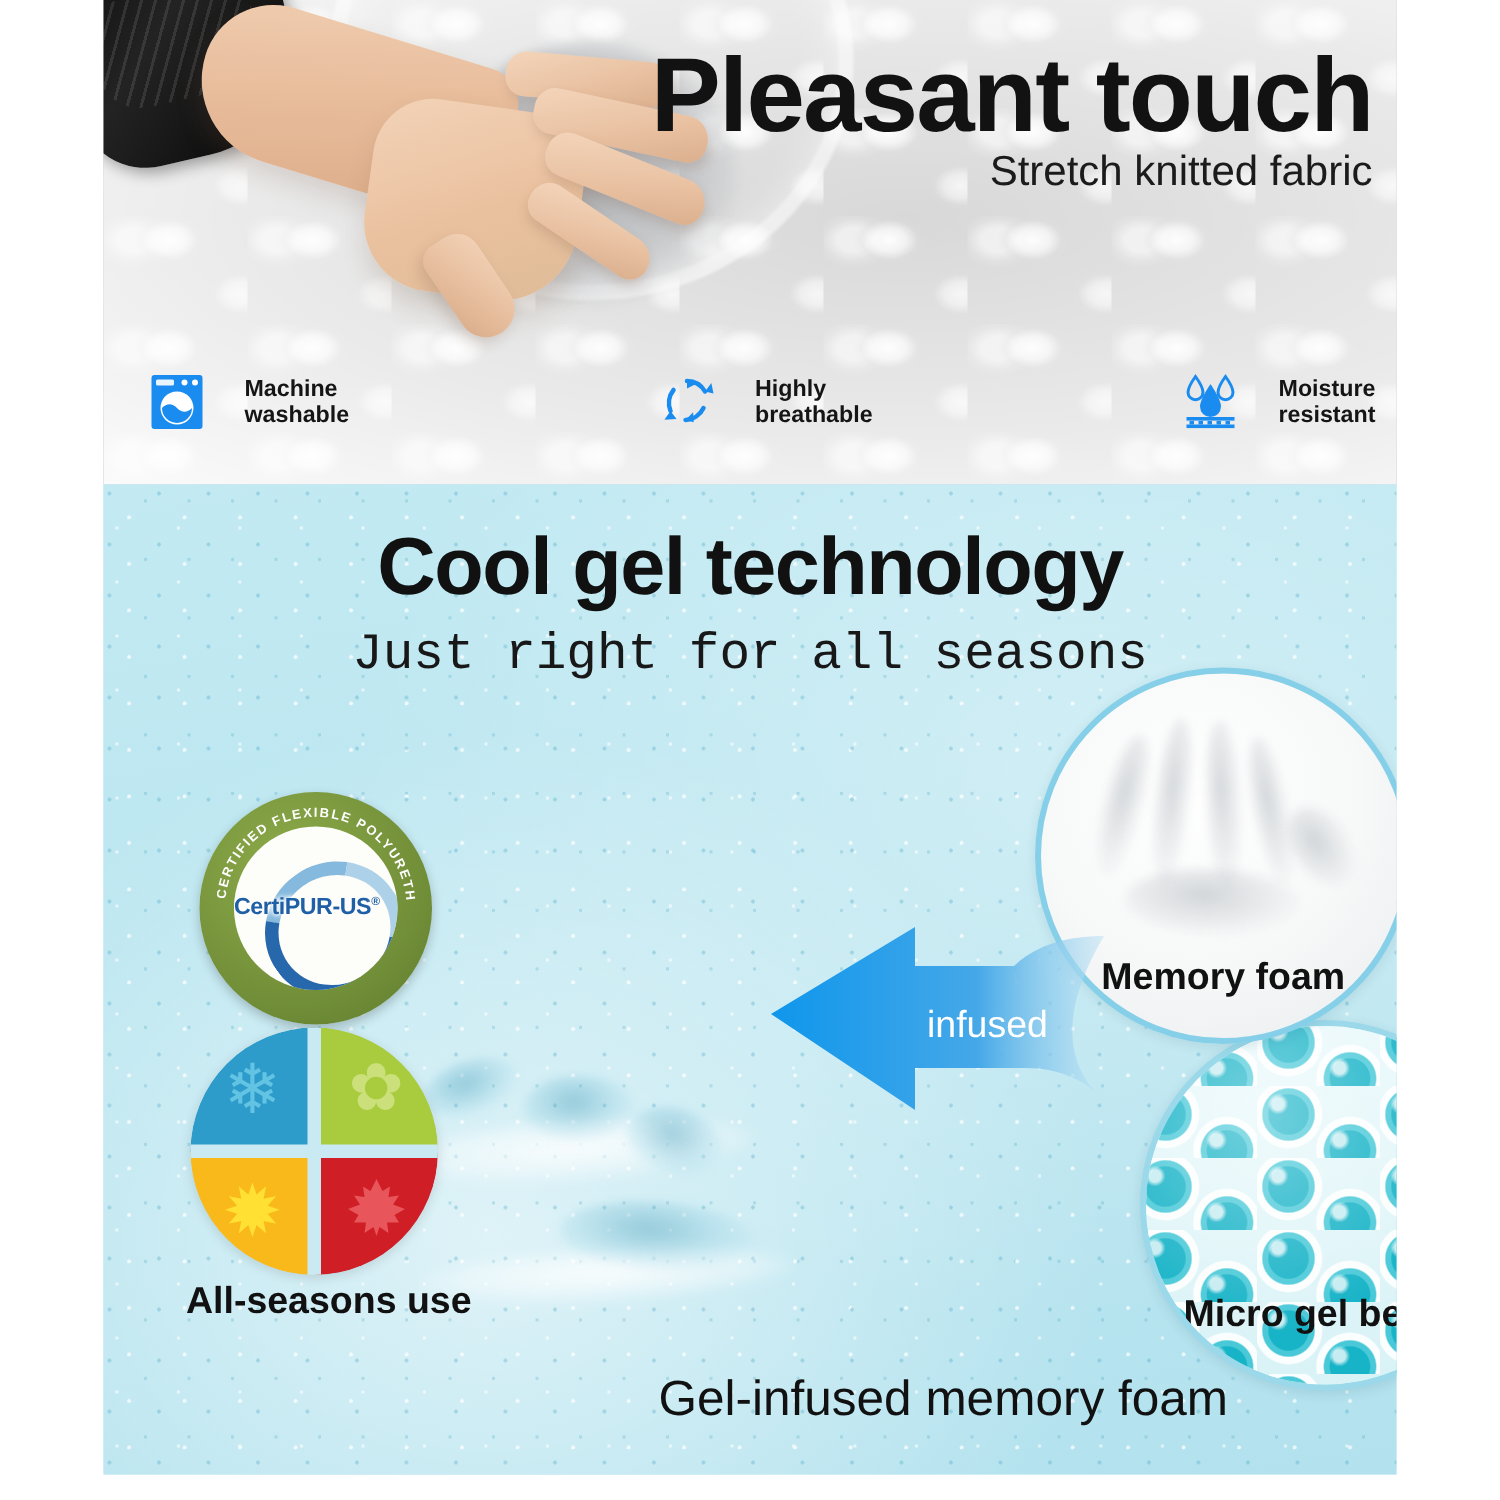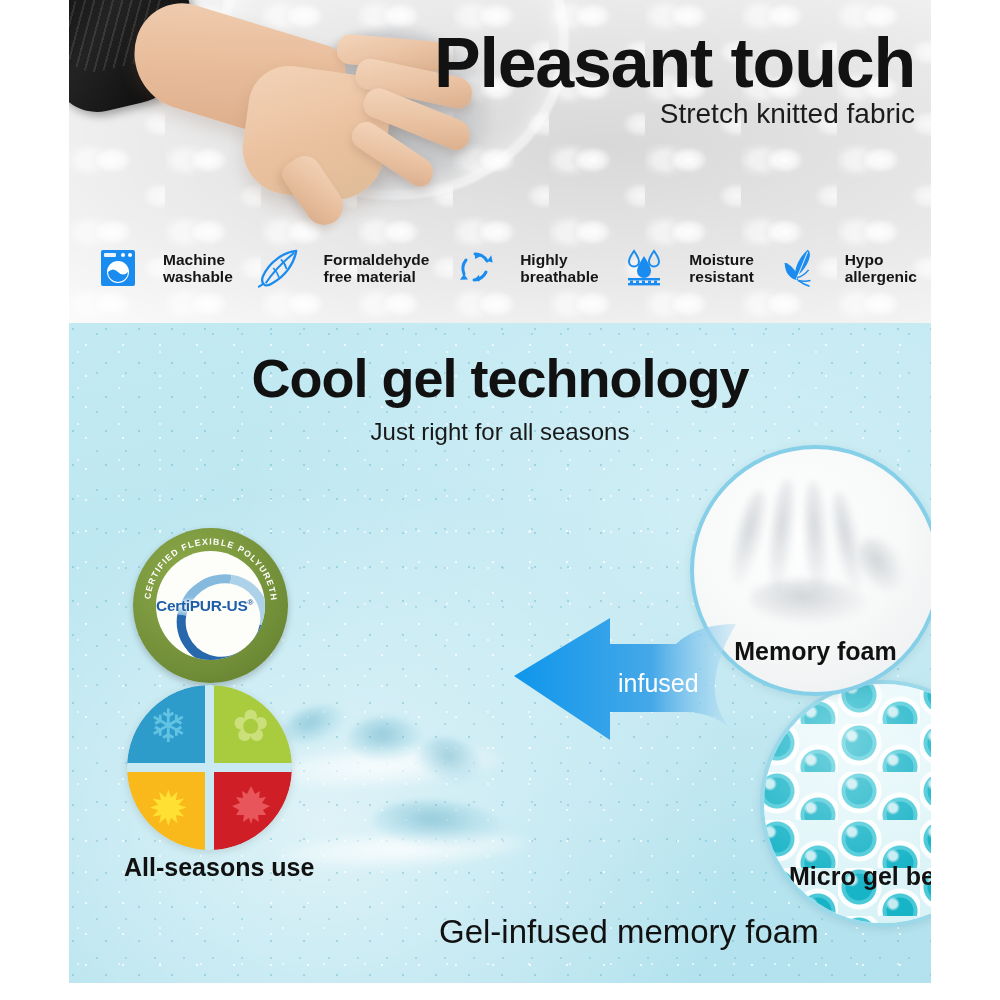--- a/index.html
+++ b/index.html
@@ -271,23 +271,24 @@
     color: #111111;
     letter-spacing: -1px;
     line-height: 1;
   }
   .subtitle-bottom {
     position: absolute;
     left: 0;
     right: 0;
     top: 97px;
     text-align: center;
-    font-size: 24px;
+    font-size: 34px;
     color: #181818;
     line-height: 1;
+    font-family: Liberation Mono, monospace;
   }
 
   
   .certipur {
     position: absolute;
     left: 64px;
     top: 205px;
     width: 155px;
     height: 155px;
     border-radius: 50%;
@@ -558,33 +559,20 @@
             <circle cx="25" cy="8" r="2" fill="#ffffff"></circle>
             <circle cx="32" cy="8" r="2" fill="#ffffff"></circle>
             <circle cx="20" cy="25" r="11" fill="#ffffff"></circle>
             <path d="M10 25 a10 10 0 0 0 20 0 q-5 5 -10 0 q-5 -5 -10 0z" fill="#1a8cf0"></path>
           </svg>
         </span>
         <span class="feature-label">Machine
 washable</span>
       </div>
 
-      <div class="feature">
-        <span class="feature-icon">
-          <svg width="44" height="42" viewBox="0 0 44 42">
-            <path d="M40 3 C28 4 12 14 5 30 C4 33 4 36 6 38 C8 40 12 39 15 37 C29 29 38 16 40 3z" fill="none" stroke="#1a8cf0" stroke-width="2.4" stroke-linejoin="round"></path>
-            <path d="M38 5 C28 13 16 25 8 37" fill="none" stroke="#1a8cf0" stroke-width="2.1"></path>
-            <path d="M24 12 C27 15 29 18 30 22" fill="none" stroke="#1a8cf0" stroke-width="1.8"></path>
-            <path d="M16 21 C19 24 21 27 22 31" fill="none" stroke="#1a8cf0" stroke-width="1.8"></path>
-            <path d="M6 37 C4 39 2 40 0 41" fill="none" stroke="#1a8cf0" stroke-width="2.1"></path>
-          </svg>
-        </span>
-        <span class="feature-label">Formaldehyde
-free material</span>
-      </div>
 
       <div class="feature">
         <span class="feature-icon">
           <svg width="40" height="42" viewBox="0 0 40 42">
             <path d="M20 7 a14 14 0 0 1 12 7" fill="none" stroke="#1a8cf0" stroke-width="3" stroke-linecap="round"></path>
             <path d="M32 14 l-1 -7 l6 4z" fill="#1a8cf0" transform="rotate(45 32 14)"></path>
             <path d="M31 25 a14 14 0 0 1 -12 8" fill="none" stroke="#1a8cf0" stroke-width="3" stroke-linecap="round"></path>
             <path d="M19 33 l7 -2 l-3 6z" fill="#1a8cf0" transform="rotate(-30 19 33)"></path>
             <path d="M9 27 a14 14 0 0 1 2 -14" fill="none" stroke="#1a8cf0" stroke-width="3" stroke-linecap="round"></path>
             <path d="M9 27 l-5 5 l8 1z" fill="#1a8cf0" transform="rotate(-10 9 27)"></path>
@@ -609,34 +597,20 @@
               <rect x="19" y="33.6" width="3" height="2.4"></rect>
               <rect x="25" y="33.6" width="3" height="2.4"></rect>
               <rect x="31" y="33.6" width="3" height="2.4"></rect>
             </g>
           </svg>
         </span>
         <span class="feature-label">Moisture
 resistant</span>
       </div>
 
-      <div class="feature">
-        <span class="feature-icon">
-          <svg width="44" height="42" viewBox="0 0 44 42">
-            <path d="M30 2 C22 9 16 20 17 30 C22 28 30 19 32 10 C33 6 32 3 30 2z" fill="#1a8cf0"></path>
-            <path d="M6 16 C6 26 12 33 20 34 C20 26 14 19 8 16 C7 15.5 6 15.6 6 16z" fill="#1a8cf0"></path>
-            <path d="M30 4 C26 14 22 24 18 33" fill="none" stroke="#ffffff" stroke-width="1.1" opacity=".8"></path>
-            <path d="M20 34 C24 37 28 39 32 40" fill="none" stroke="#1a8cf0" stroke-width="1.6"></path>
-            <path d="M20 34 C24 35 29 35 33 34" fill="none" stroke="#1a8cf0" stroke-width="1.6"></path>
-            <path d="M19 31 C24 30 28 27 31 23" fill="none" stroke="#1a8cf0" stroke-width="1.6"></path>
-          </svg>
-        </span>
-        <span class="feature-label">Hypo
-allergenic</span>
-      </div>
 
     </div>
   </div>
 
   <div class="panel-bottom">
     <div class="gel-bg"></div>
     <div class="gel-speckle"></div>
 
     <div class="imprint">
       <div class="ridge r1"></div>

